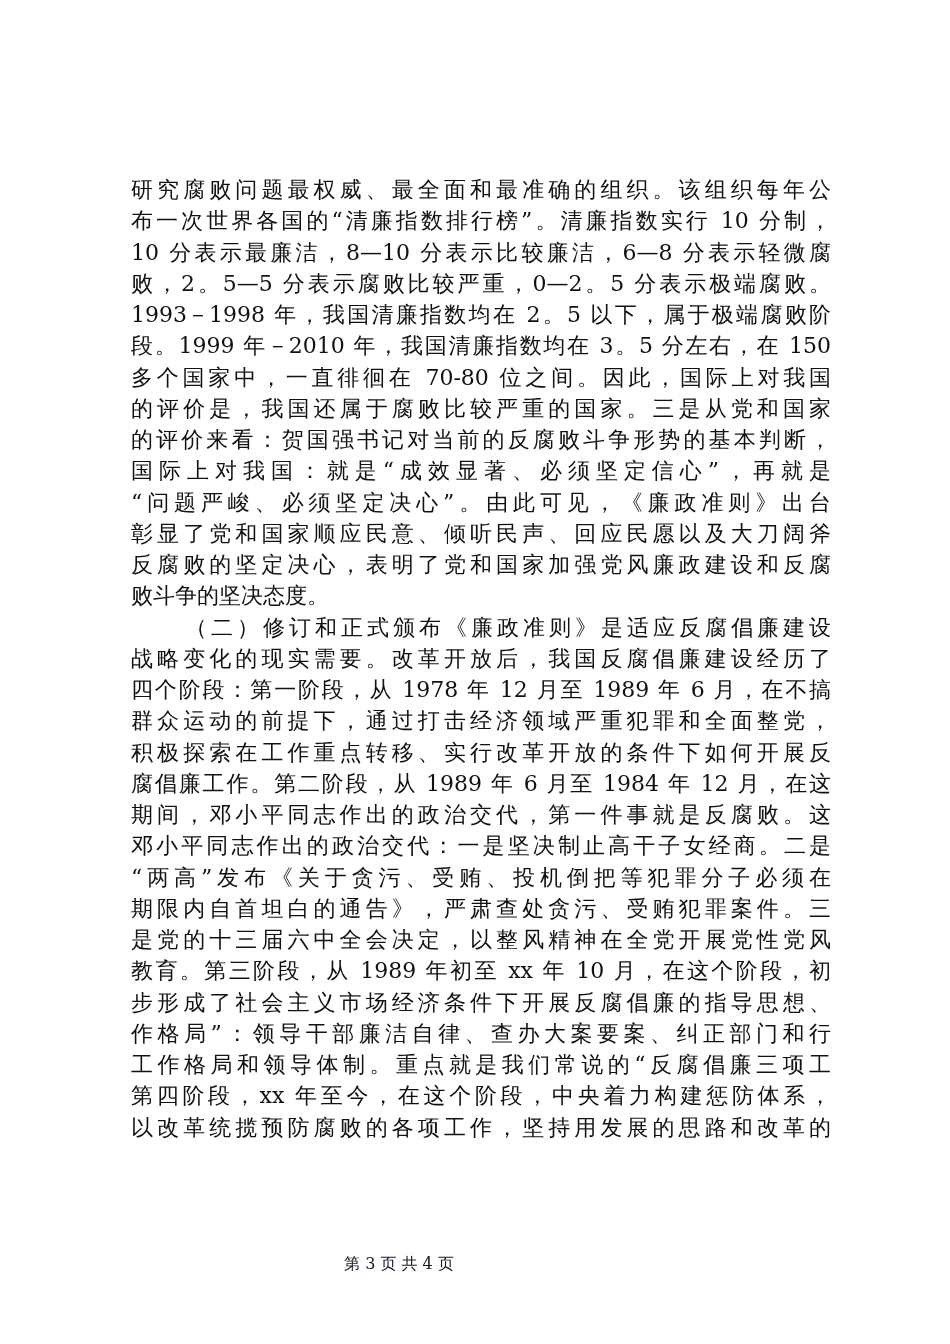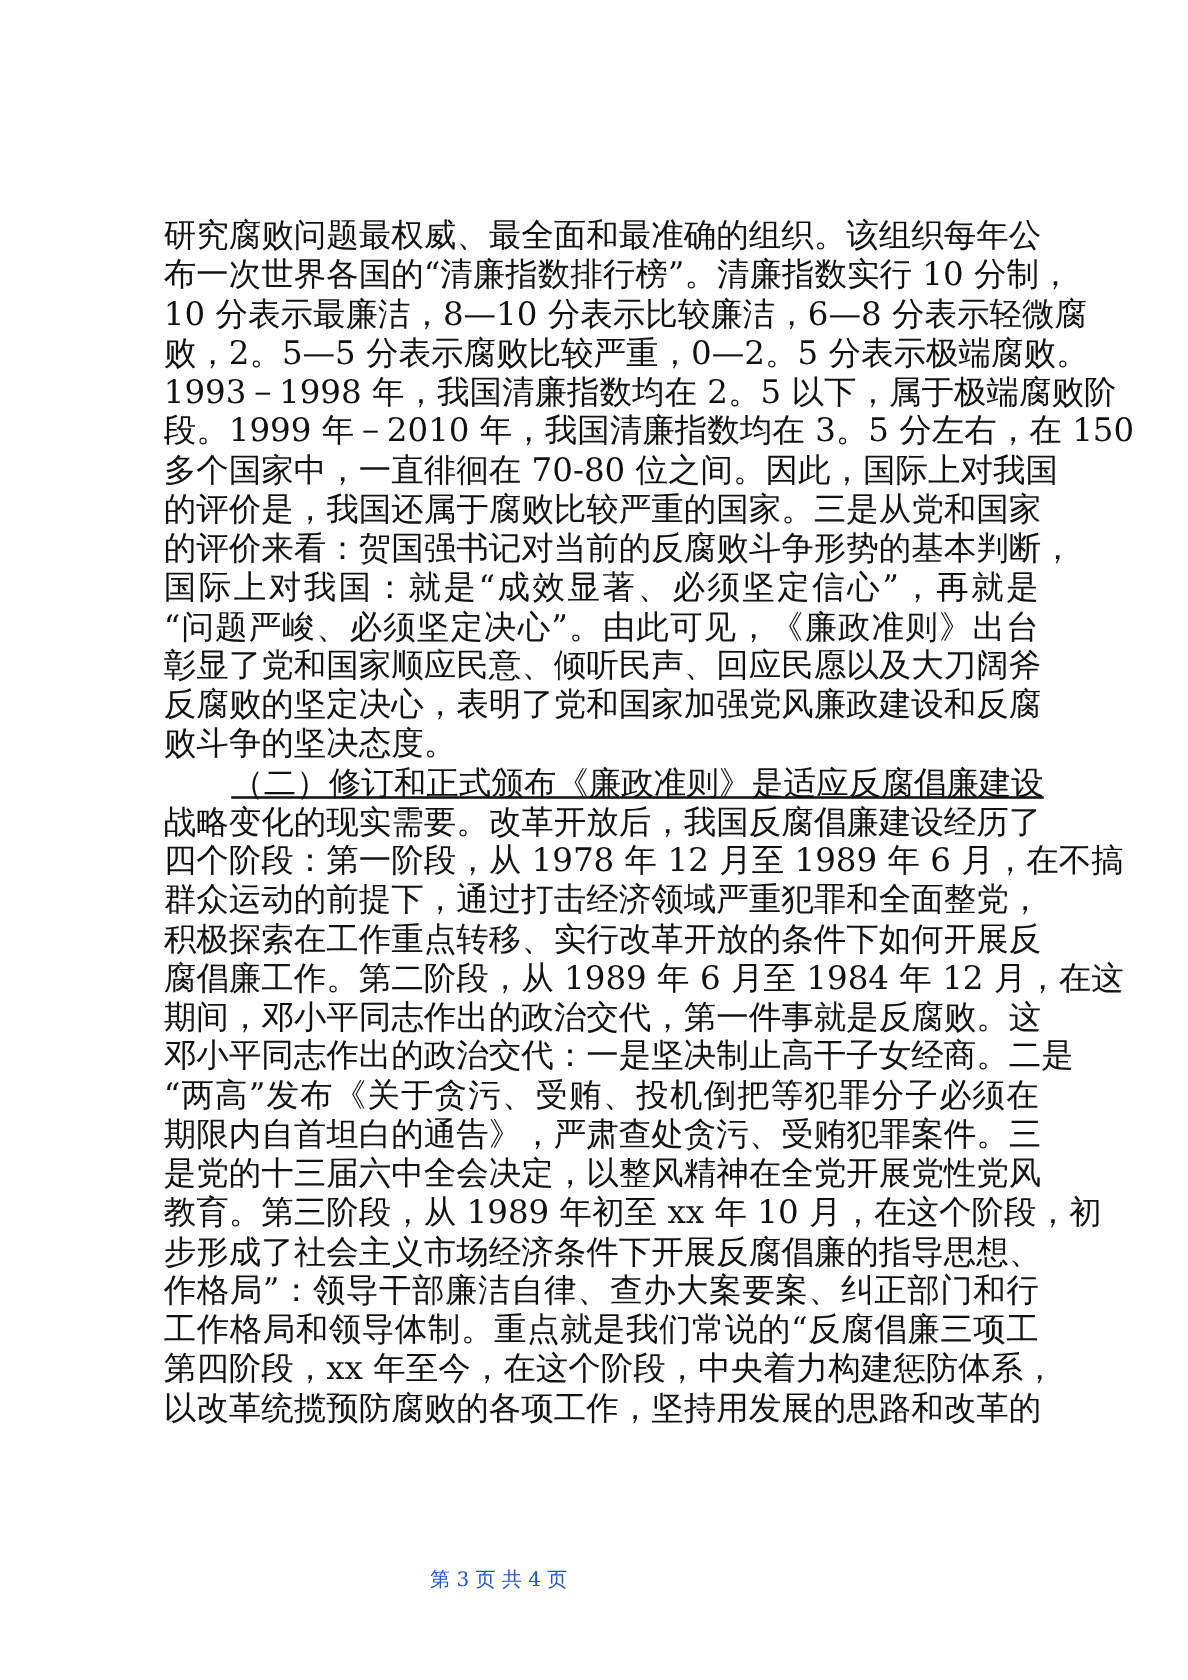--- a/index.html
+++ b/index.html
@@ -1,26 +1,26 @@
 <!DOCTYPE html>
 <html><head>
 <meta charset="utf-8">
 <style>
   html, body { margin:0; padding:0; background:#ffffff; }
   body { width:950px; height:1344px; position:relative; overflow:hidden;
          font-family:"DejaVu Serif","Liberation Serif",serif; color:#111; }
   .page { position:absolute; left:0; top:0; width:950px; height:1344px; background:#fff; }
   .body-text { position:absolute; left:131px; top:174px; width:700px; }
-  .line { display:block; height:31.25px; line-height:31.25px; font-size:26px;
+  .line { display:block; height:31.25px; line-height:31.25px; font-size:22px;
           white-space:nowrap; text-align:justify; text-align-last:justify;
           letter-spacing:0px; }
   .line.last { text-align-last:left; }
-  .line.indent { padding-left:54px;text-decoration:underline; }
+  .line.indent { padding-left:54px; }
   .footer { position:absolute; left:0; width:798px; top:1254px; text-align:center;
-            font-size:16px; line-height:20px; color:#1d4ed8; }
+            font-size:16px; line-height:20px; color:#0f172a; }
 </style>
 </head>
 <body>
 
 <div class="page">
   <div class="body-text">
     <span class="line">研究腐败问题最权威、最全面和最准确的组织。该组织每年公</span>
     <span class="line">布一次世界各国的“清廉指数排行榜”。清廉指数实行 10 分制，</span>
     <span class="line">10 分表示最廉洁，8—10 分表示比较廉洁，6—8 分表示轻微腐</span>
     <span class="line">败，2。5—5 分表示腐败比较严重，0—2。5 分表示极端腐败。</span>

